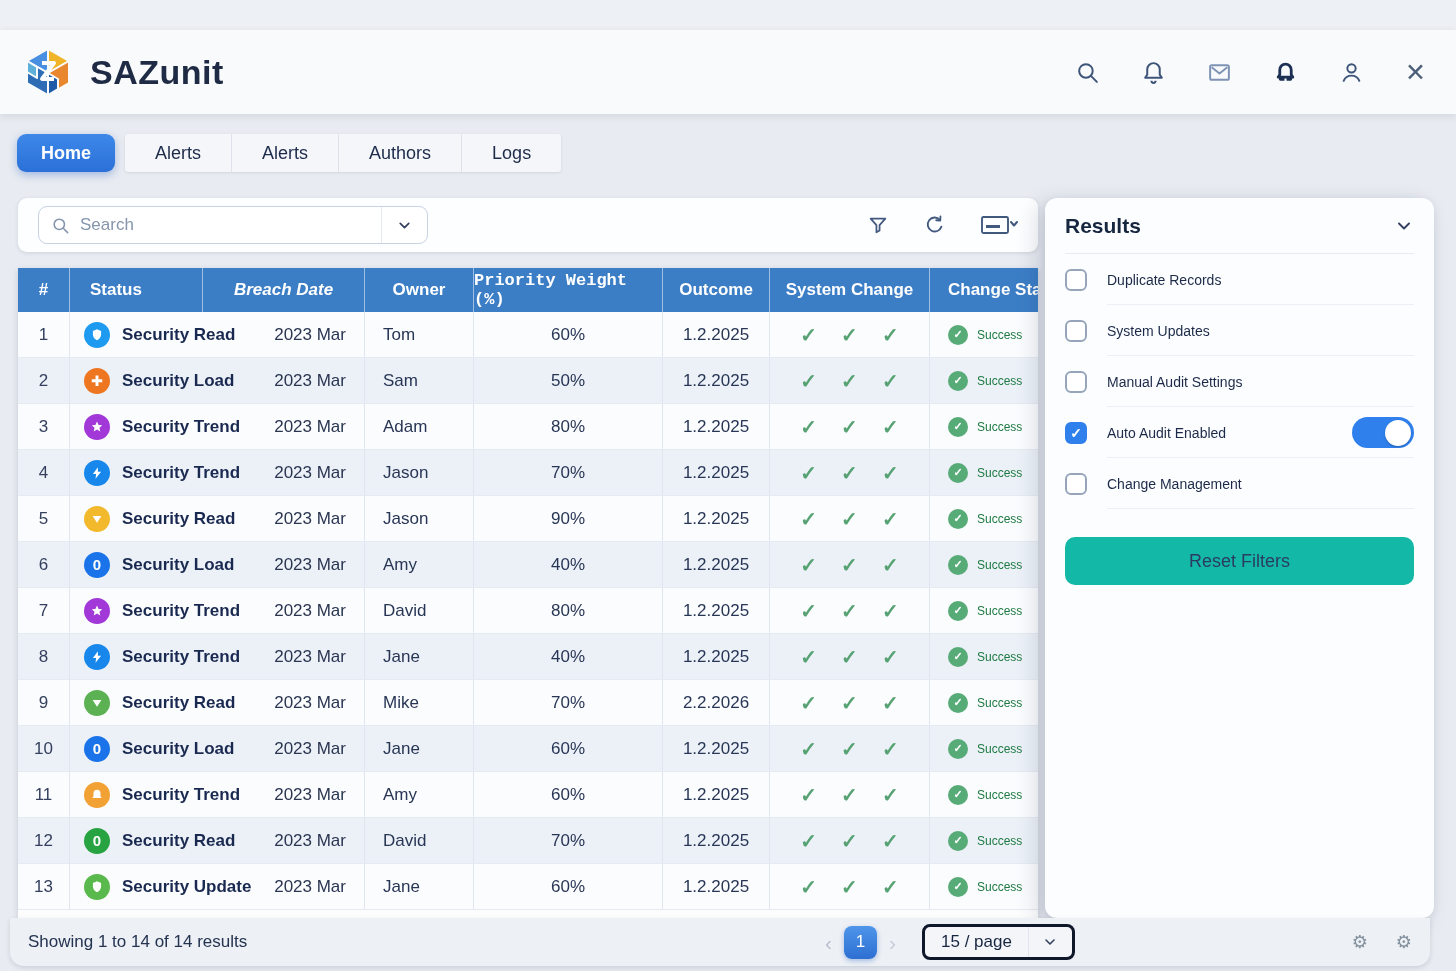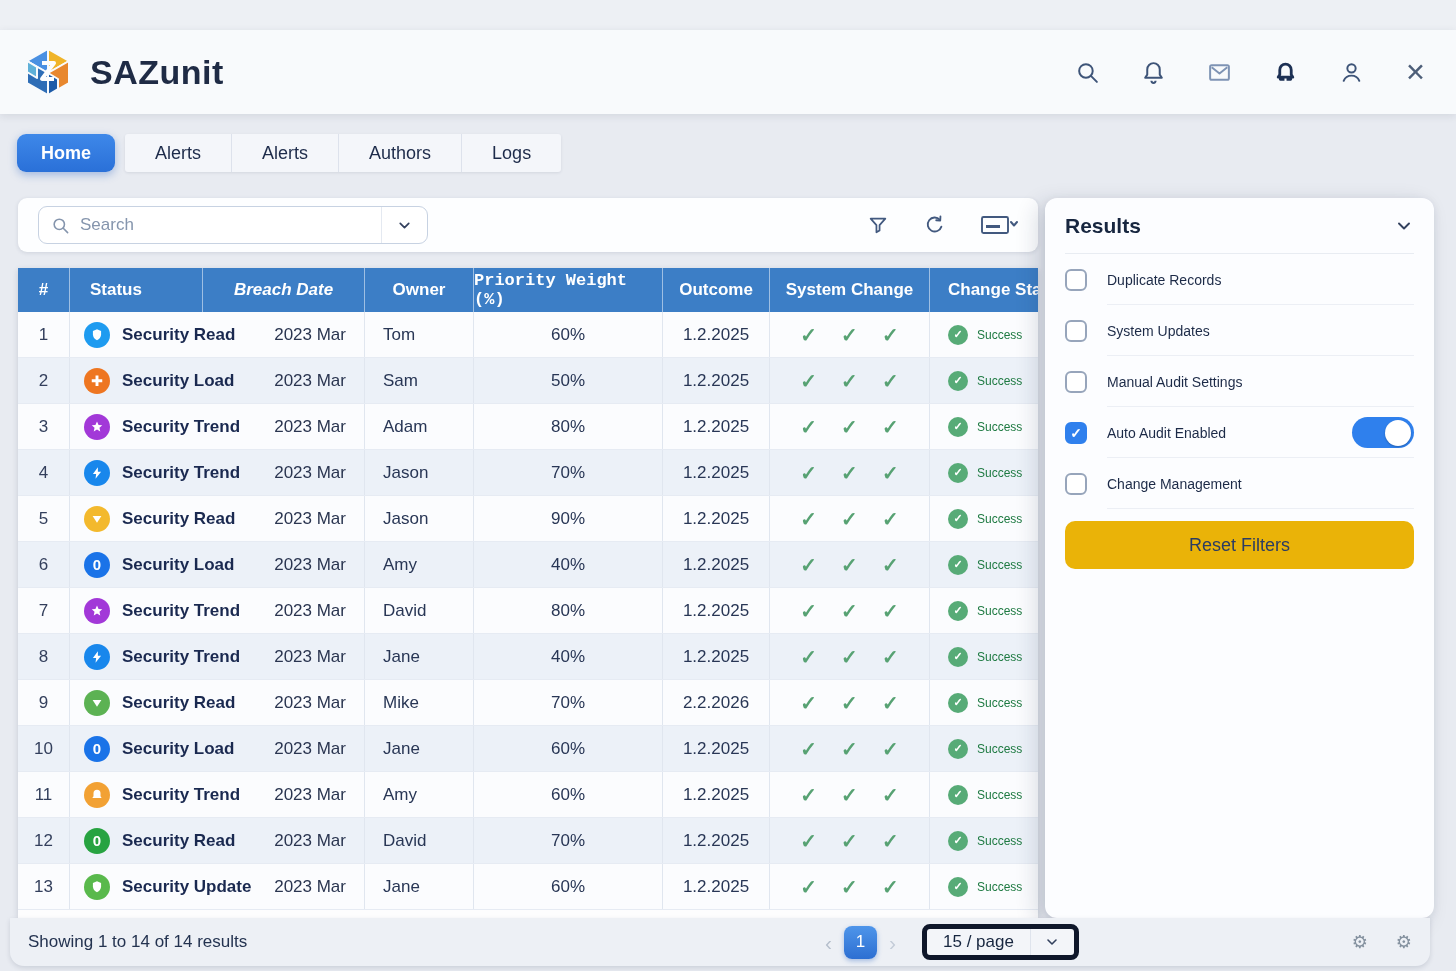--- a/index.html
+++ b/index.html
@@ -122,41 +122,41 @@
   .filter-row::after { content:""; position:absolute; left:42px; right:0; bottom:0; height:1px; background:#eceff5; }
   .cbox {
     width:22px; height:22px; border:2px solid #97a5bb; border-radius:6px; background:#fff;
     display:flex; align-items:center; justify-content:center; cursor:pointer; flex:0 0 22px;
   }
   .cbox.checked { background:#2f80ed; border-color:#2f80ed; color:#fff; font-size:14px; font-weight:700; }
   .filter-label { margin-left:20px; font-size:14px; color:#1c2a47; }
   .toggle { margin-left:auto; width:62px; height:31px; border-radius:16px; background:#2f80ed; position:relative; cursor:pointer; }
   .toggle .knob { position:absolute; right:3px; top:2.5px; width:26px; height:26px; background:#fff; border-radius:50%; box-shadow:0 1px 2px rgba(0,0,0,.25); }
   .reset-btn {
-    margin-top:12px; width:100%; height:48px; background:#eab308; border:none; border-radius:10px;
+    margin-top:28px; width:100%; height:48px; background:#14b8a6; border:none; border-radius:10px;
     font-size:18px; color:#2b3c63; font-family:"Liberation Sans", sans-serif; cursor:pointer;
   }
 
   
   .footer {
     position:absolute; left:10px; top:918px; width:1420px; height:48px;
     background:#edf0f5; border-radius:0 0 14px 14px;
     box-shadow:0 2px 5px rgba(25,40,70,.14);
     display:flex; align-items:center; padding:0 18px; font-size:17px; color:#243350;
   }
   .pagination { position:absolute; left:815px; display:flex; align-items:center; gap:12px; }
   .pg-chev { font-size:21px; color:#b6bfcc; cursor:pointer; line-height:1; }
   .pg-chev.r { color:#c4ccd8; }
   .page-btn {
     width:33px; height:33px; border-radius:8px; background:linear-gradient(#4e95ea,#2d6fd2);
     color:#fff; font-size:17px; display:flex; align-items:center; justify-content:center;
     box-shadow:0 2px 5px rgba(30,90,190,.35); cursor:pointer;
   }
   .page-size {
-    margin-left:14px; height:36px; background:#f3f5f9; border:5px solid #0f172a; border-radius:8px;
+    margin-left:14px; height:36px; background:#f3f5f9; border:3px solid #0f172a; border-radius:8px;
     display:flex; align-items:center; cursor:pointer;
   }
   .ps-label { padding:0 16px; font-size:17px; color:#17263f; }
   .ps-dd { width:44px; height:100%; border-left:1px solid #dfe4ed; display:flex; align-items:center; justify-content:center; }
   .gear-icons { margin-left:auto; display:flex; gap:28px; color:#84919f; font-size:18px; }
   .gear-icons span { cursor:pointer; }
 </style>
 </head>
 <body>
 

